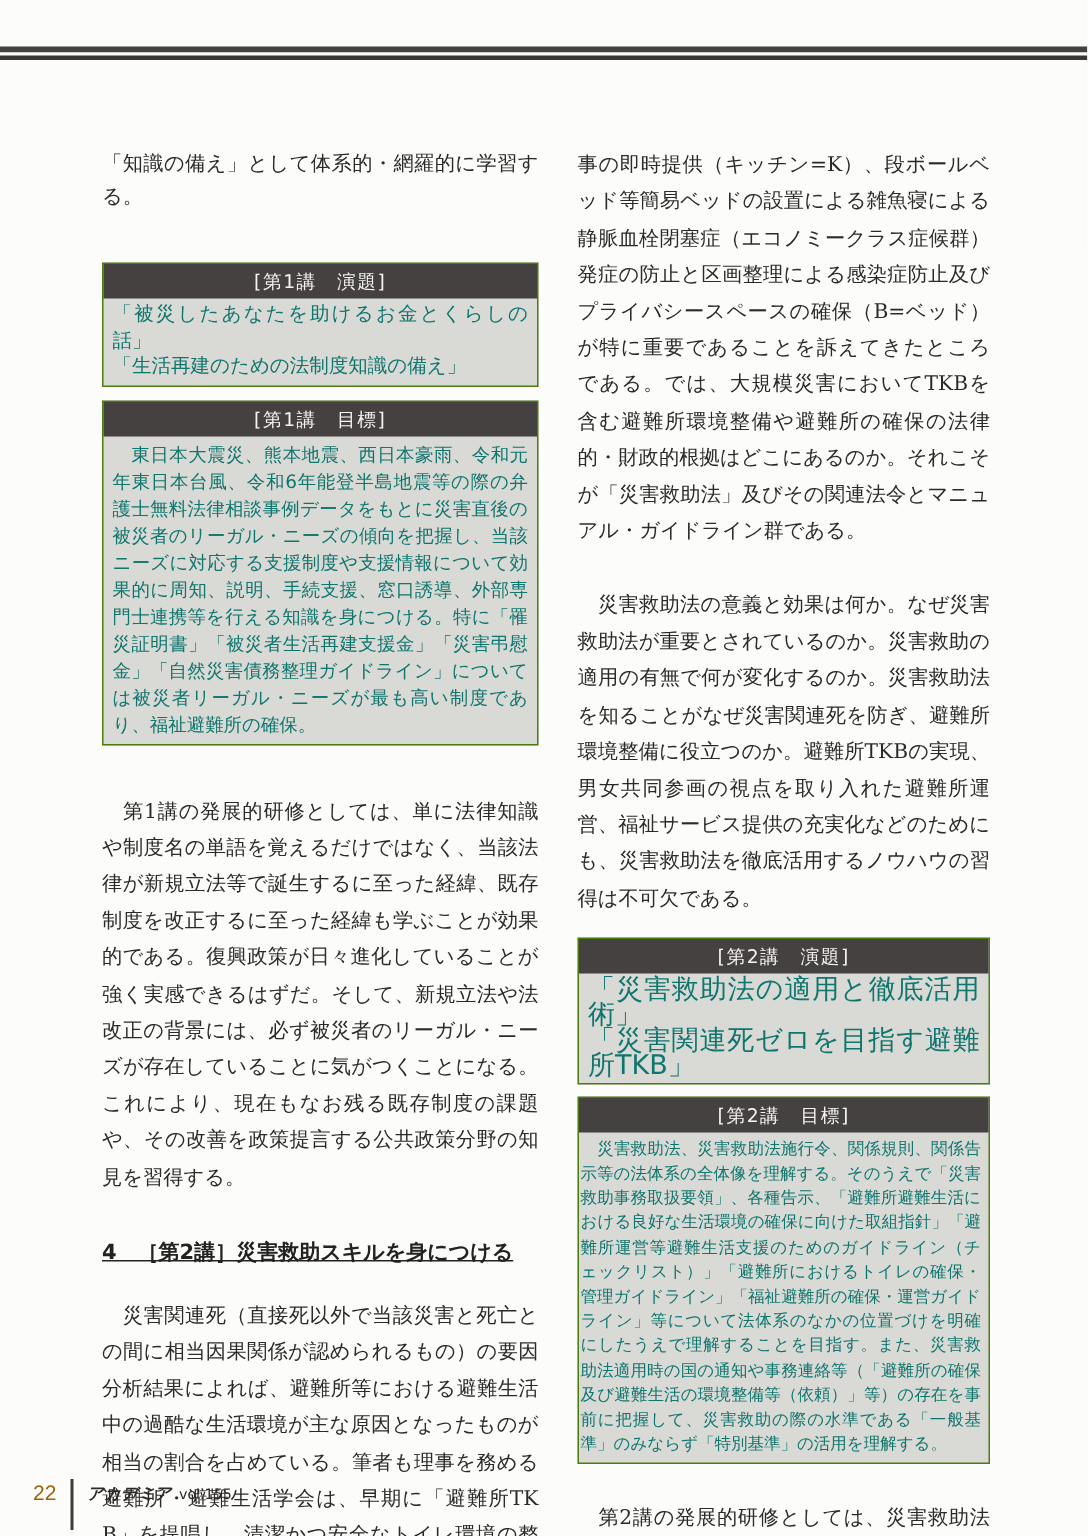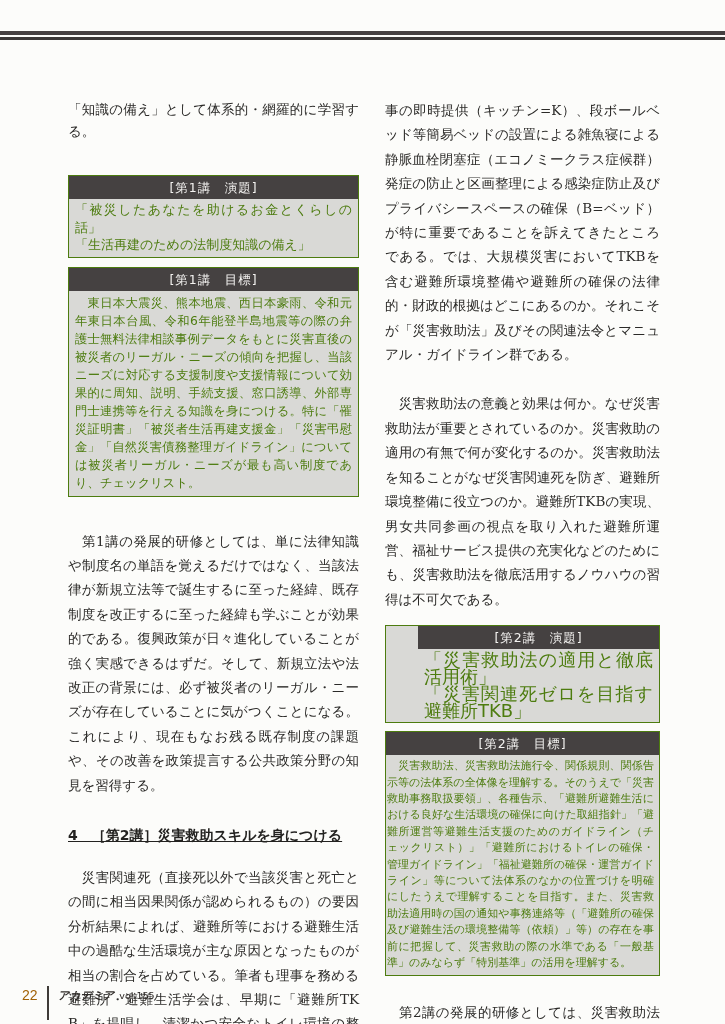--- a/index.html
+++ b/index.html
@@ -43,30 +43,30 @@
     background:#454141;
     color:#f4f3f1;
     text-align:center;
     font-size:12.5px;
     line-height:17px;
     padding:3px 0;
     letter-spacing:1px;
   }
   .box-body {
     padding:2px 6px 3px 6px;
-    color:#4d7c0f;
+    color:#0f766e;
     text-align:justify;
     word-break:break-all;
     overflow-wrap:anywhere;
   }
   .box1 { margin-top:33px; }
   .box1 .box-body { font-size:13px; line-height:17.5px; }
   .box2 { margin-top:9px; }
   .box2 .box-body { font-size:12.3px; line-height:18px; padding:3px 6px 4px 6px; }
-  .box3 { margin-top:14px;padding-left:32px; }
+  .box3 { margin-top:14px; }
   .box3 .box-body { font-size:18px; line-height:17px; }
   .box4 { margin-top:8px; }
   .box4 .box-body { font-size:11px; line-height:16.4px; padding:3px 5px 4px 1px;border-radius:24px; }
 
   .para1 { margin-top:32px; }
   .section-heading {
     margin-top:28px;
     font-family:"DejaVu Sans","Liberation Sans",sans-serif;
     font-weight:bold;
     font-size:14px;
@@ -113,21 +113,21 @@
     <div class="info-box box1">
       <div class="box-header">[第1講　演題]</div>
       <div class="box-body">
         <div>「被災したあなたを助けるお金とくらしの話」</div>
         <div>「生活再建のための法制度知識の備え」</div>
       </div>
     </div>
 
     <div class="info-box box2">
       <div class="box-header">[第1講　目標]</div>
-      <div class="box-body">　東日本大震災、熊本地震、西日本豪雨、令和元年東日本台風、令和6年能登半島地震等の際の弁護士無料法律相談事例データをもとに災害直後の被災者のリーガル・ニーズの傾向を把握し、当該ニーズに対応する支援制度や支援情報について効果的に周知、説明、手続支援、窓口誘導、外部専門士連携等を行える知識を身につける。特に「罹災証明書」「被災者生活再建支援金」「災害弔慰金」「自然災害債務整理ガイドライン」については被災者リーガル・ニーズが最も高い制度であり、チェックリスト。</div>
+      <div class="box-body">　東日本大震災、熊本地震、西日本豪雨、令和元年東日本台風、令和6年能登半島地震等の際の弁護士無料法律相談事例データをもとに災害直後の被災者のリーガル・ニーズの傾向を把握し、当該ニーズに対応する支援制度や支援情報について効果的に周知、説明、手続支援、窓口誘導、外部専門士連携等を行える知識を身につける。特に「罹災証明書」「被災者生活再建支援金」「災害弔慰金」「自然災害債務整理ガイドライン」については被災者リーガル・ニーズが最も高い制度であり、福祉避難所の確保。</div>
     </div>
 
     <p class="body-text para1">　第1講の発展的研修としては、単に法律知識や制度名の単語を覚えるだけではなく、当該法律が新規立法等で誕生するに至った経緯、既存制度を改正するに至った経緯も学ぶことが効果的である。復興政策が日々進化していることが強く実感できるはずだ。そして、新規立法や法改正の背景には、必ず被災者のリーガル・ニーズが存在していることに気がつくことになる。これにより、現在もなお残る既存制度の課題や、その改善を政策提言する公共政策分野の知見を習得する。</p>
 
     <h2 class="section-heading">4　［第2講］災害救助スキルを身につける</h2>
 
     <p class="body-text para2">　災害関連死（直接死以外で当該災害と死亡との間に相当因果関係が認められるもの）の要因分析結果によれば、避難所等における避難生活中の過酷な生活環境が主な原因となったものが相当の割合を占めている。筆者も理事を務める避難所・避難生活学会は、早期に「避難所TKB」を提唱し、清潔かつ安全なトイレ環境の整備（トイレ=T）、適温食ほか栄養バランスや個別事情に配慮した食</p>
   </div>
 
   <div class="col col-right">

